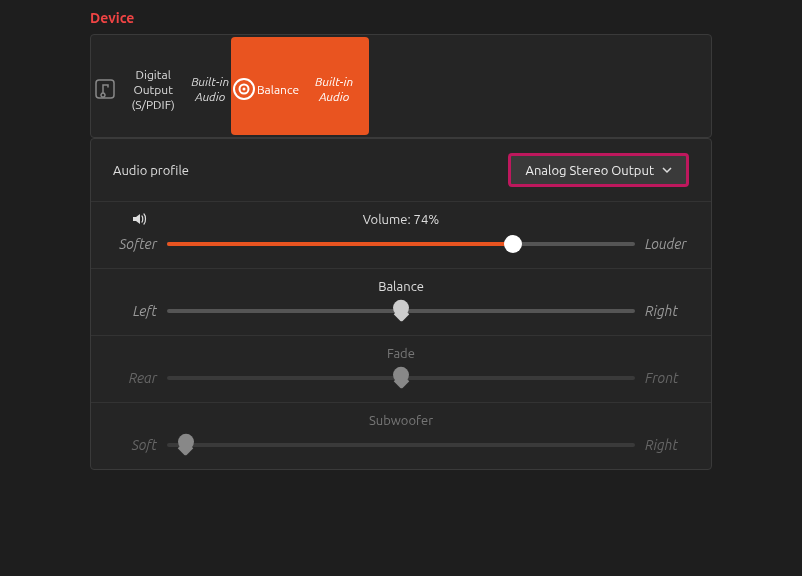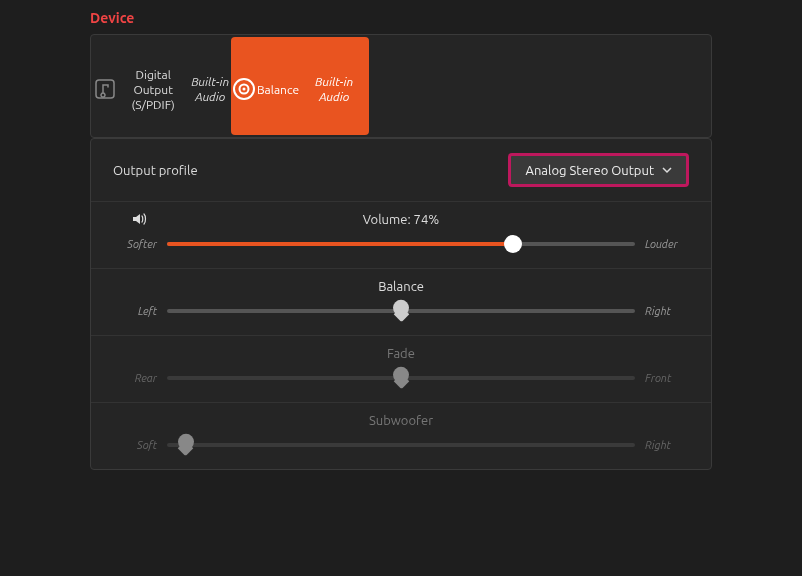--- a/index.html
+++ b/index.html
@@ -21,21 +21,21 @@
   .btn{background:#3a3a3a;border:3px solid #be185d;border-radius:4px;color:#eee;font-size:13px;padding:7px 14px;cursor:pointer;}
   .btn.dropdown{display:flex;align-items:center;gap:8px;}
   .btn.dropdown svg{width:10px;height:10px;}
   .slider-row{display:flex;flex-direction:column;align-items:center;position:relative;padding:10px 22px 14px 22px;border-bottom:1px solid #333;}
   .slider-row:last-child{border-bottom:none;}
   .slider-row.dim{color:#777;}
   .slider-header{display:flex;align-items:center;justify-content:center;width:100%;position:relative;margin-bottom:8px;}
   .slider-header .vol-icon{position:absolute;left:18px;}
   .slider-header .title{font-size:13px;}
   .slider-wrap{display:flex;align-items:center;width:100%;gap:10px;}
-  .slider-wrap .end-label{font-size:11px;color:#999;font-style:italic;width:44px;}
+  .slider-wrap .end-label{font-size:14px;color:#999;font-style:italic;width:44px;}
   .slider-wrap .end-label.left{text-align:right;}
   .slider-wrap .end-label.right{text-align:left;}
   .slider-row.dim .slider-wrap .end-label{color:#666;}
   .track-container{flex:1;position:relative;height:20px;display:flex;align-items:center;}
   .track-bg{position:absolute;left:0;right:0;height:4px;background:#555;border-radius:2px;}
   .slider-row.dim .track-bg{background:#3a3a3a;}
   .track-fill{position:absolute;left:0;height:4px;background:#e95420;border-radius:2px;}
   .thumb{position:absolute;width:18px;height:18px;background:#fff;border-radius:50%;top:50%;transform:translate(-50%,-50%);cursor:pointer;}
   
   .drop{position:absolute;width:16px;height:16px;top:50%;transform:translate(-50%,-70%);cursor:pointer;}
@@ -72,21 +72,21 @@
       </div>
       <div class="line1">Balance</div>
       <div class="line2">Built-in Audio</div>
     </div>
   </div>
 
 
   <div class="settings-box">
 
     <div class="row profile-row">
-      <div class="label">Output profile</div>
+      <div class="label">Audio profile</div>
       <div class="spacer"></div>
       <button class="btn dropdown">
         <span>Analog Stereo Output</span>
         <svg viewBox="0 0 10 10">
             <path d="M1 3 L5 7 L9 3" fill="none" stroke="#ddd" stroke-width="1.5"></path>
           </svg>
       </button>
     </div>
 
     <div class="slider-row">

